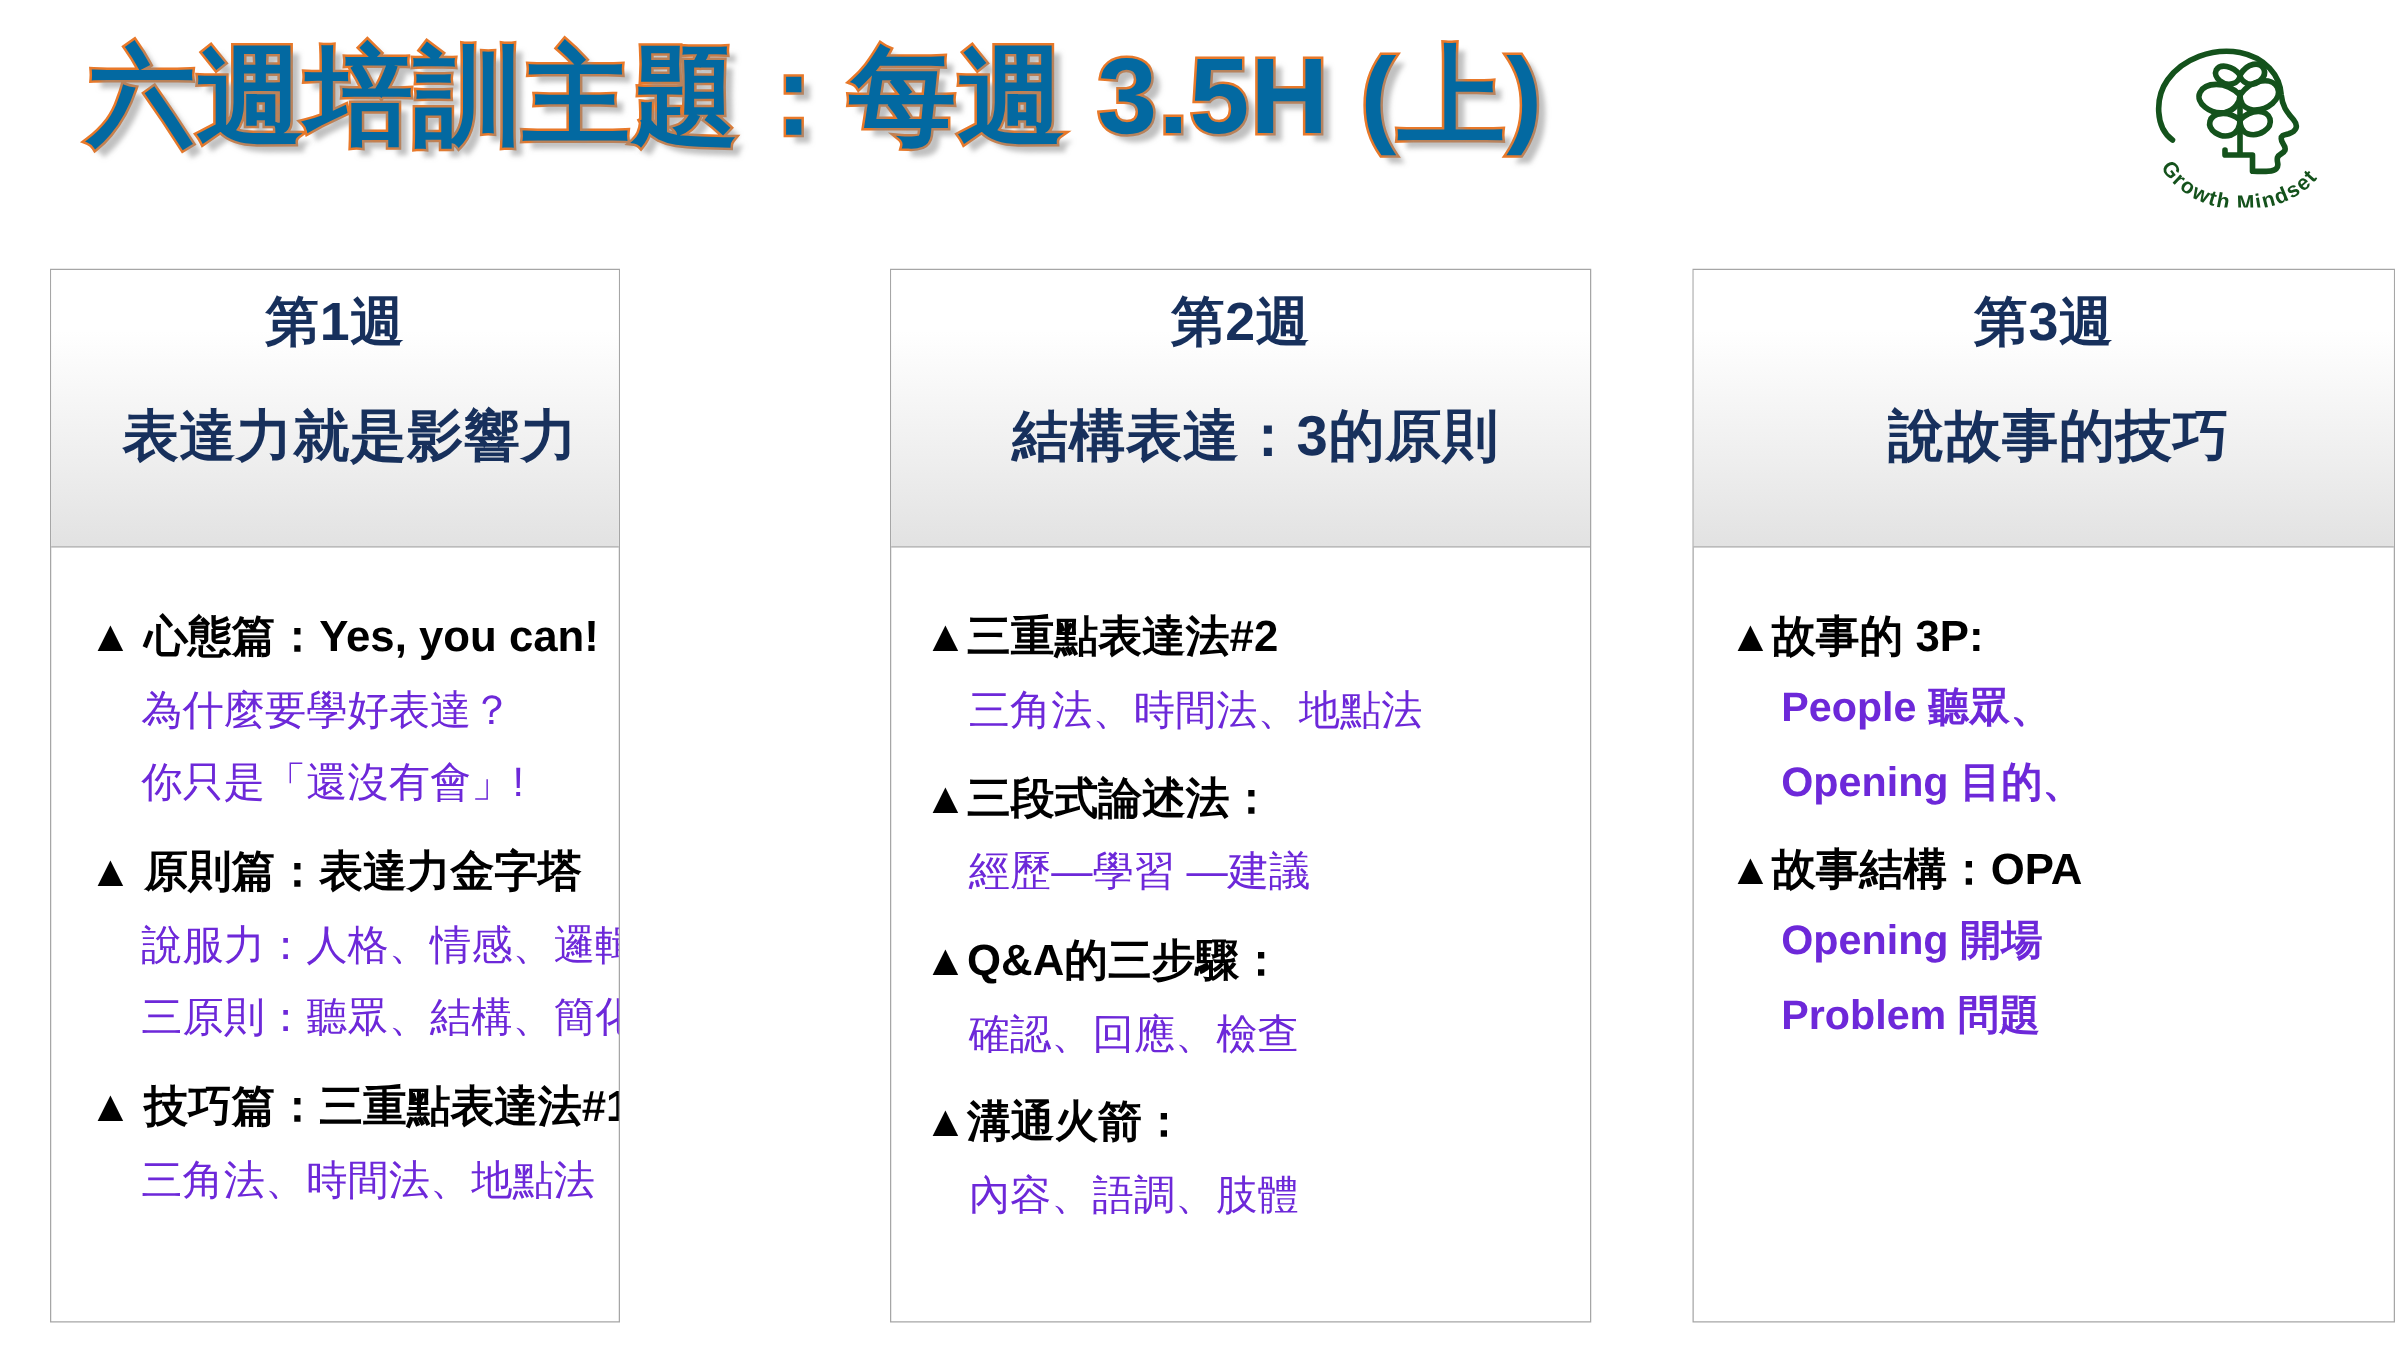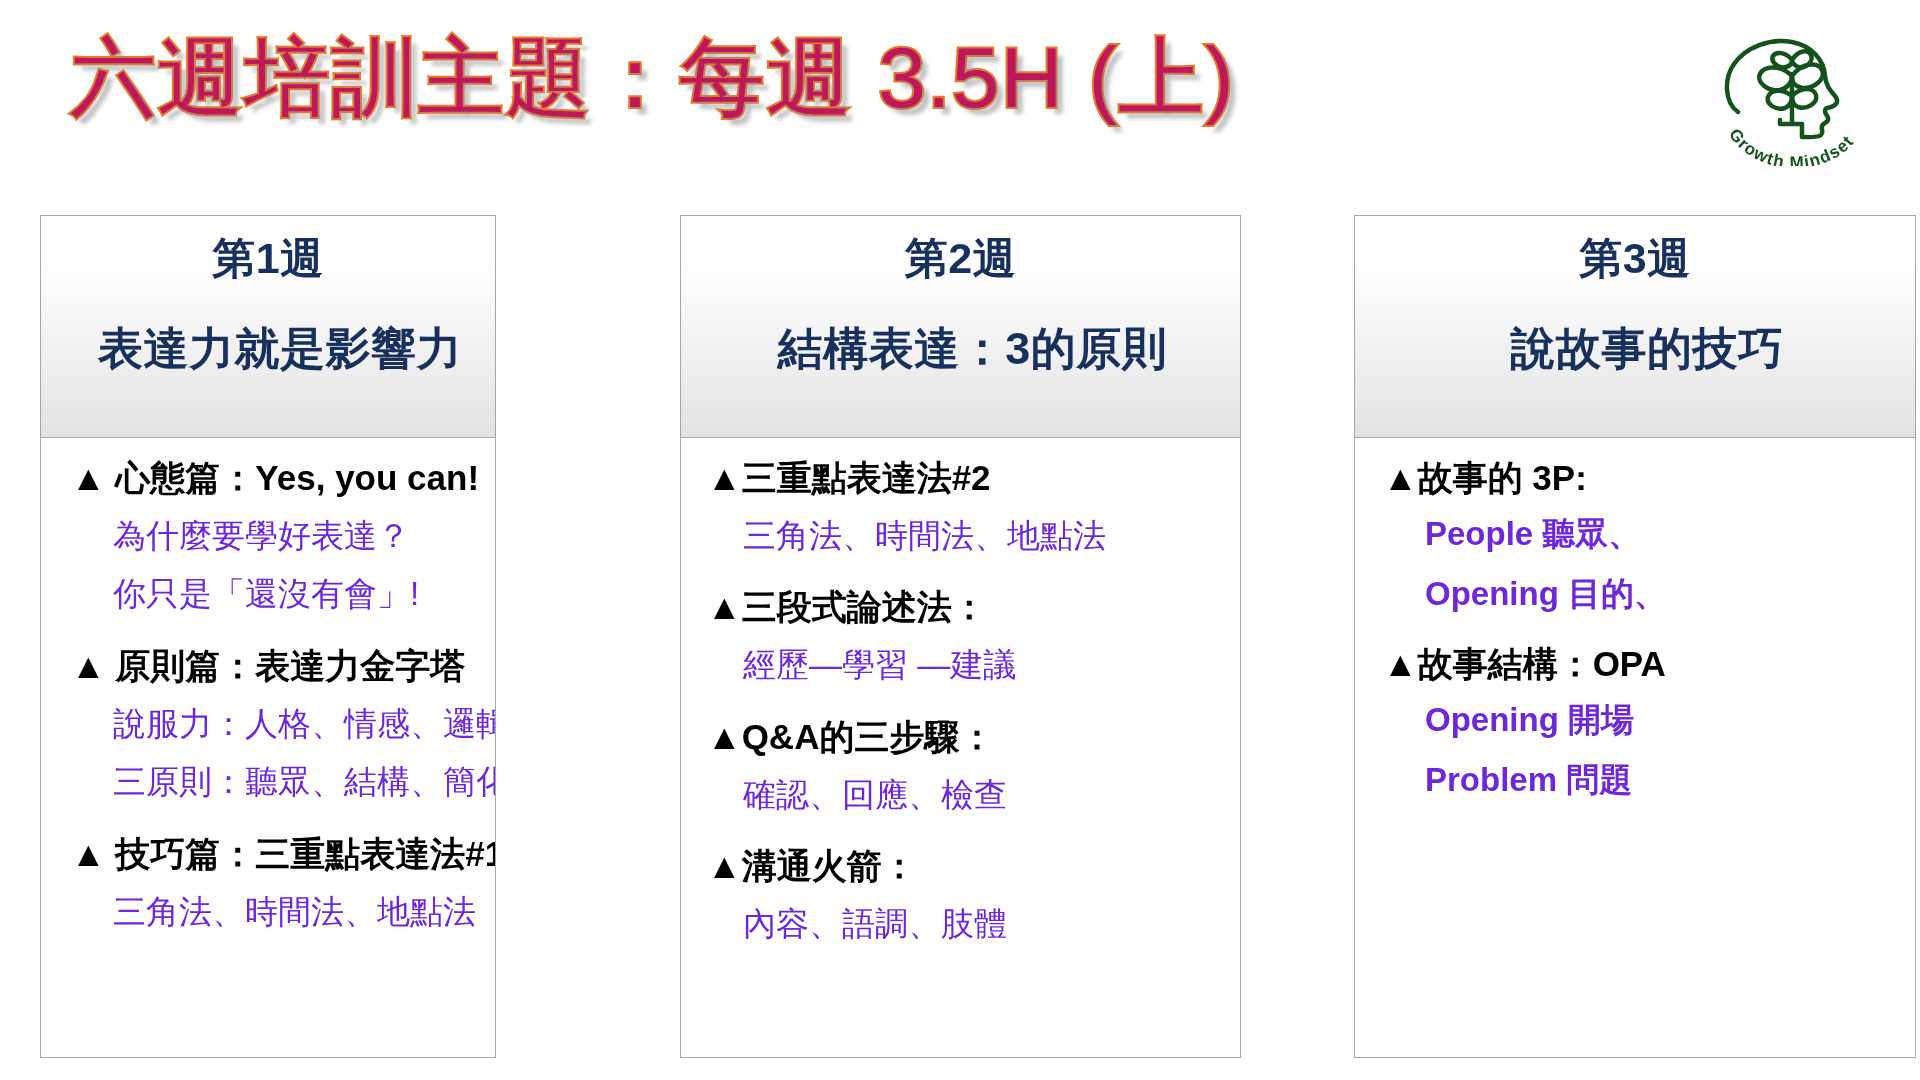--- a/index.html
+++ b/index.html
@@ -15,24 +15,24 @@
     font-family: "Liberation Sans", "DejaVu Sans", sans-serif;
     position: relative;
   }
 
   
   .slide-title {
     position: absolute;
     left: 70px;
     top: 28px;
     font-size: 86px;
-    font-weight: normal;
+    font-weight: bold;
     line-height: 1.15;
     letter-spacing: 1px;
-    color: #be185d;
+    color: #0369a1;
     -webkit-text-stroke: 4px #e8792a;
     paint-order: stroke fill;
     text-shadow: 7px 7px 4px rgba(140,140,140,0.55);
     white-space: nowrap;
     user-select: none;
   }
 
   
   .logo {
     position: absolute;
@@ -55,21 +55,21 @@
     position: absolute;
     top: 0;
     height: 843px;
     box-sizing: border-box;
     border: 1px solid #a6a6a6;
     background: #ffffff;
     display: flex;
     flex-direction: column;
   }
   .card-1 { left: 40px;   width: 456px; }
-  .card-2 { left: 680px;  width: 561px; }
+  .card-2 { left: 712px;  width: 561px; }
   .card-3 { left: 1354px; width: 562px; }
 
   .card-header {
     box-sizing: border-box;
     height: 222px;
     border-bottom: 1px solid #a6a6a6;
     background: linear-gradient(to bottom, #ffffff 0%, #ffffff 22%, #ededed 72%, #e2e2e2 100%);
     display: flex;
     flex-direction: column;
     align-items: center;
@@ -93,20 +93,21 @@
     text-align: center;
     white-space: nowrap;
     margin-left: 24px;
   }
   .card-3 .card-topic { font-size: 45px; }
 
   .card-body {
     flex: 1;
     padding: 22px 0 0 0;
     overflow: hidden;
+    margin-top: 32px;
   }
 
   .item { }
   .item-head {
     color: #000000;
     font-weight: bold;
     font-size: 35px;
     line-height: 1.05;
     white-space: nowrap;
   }

